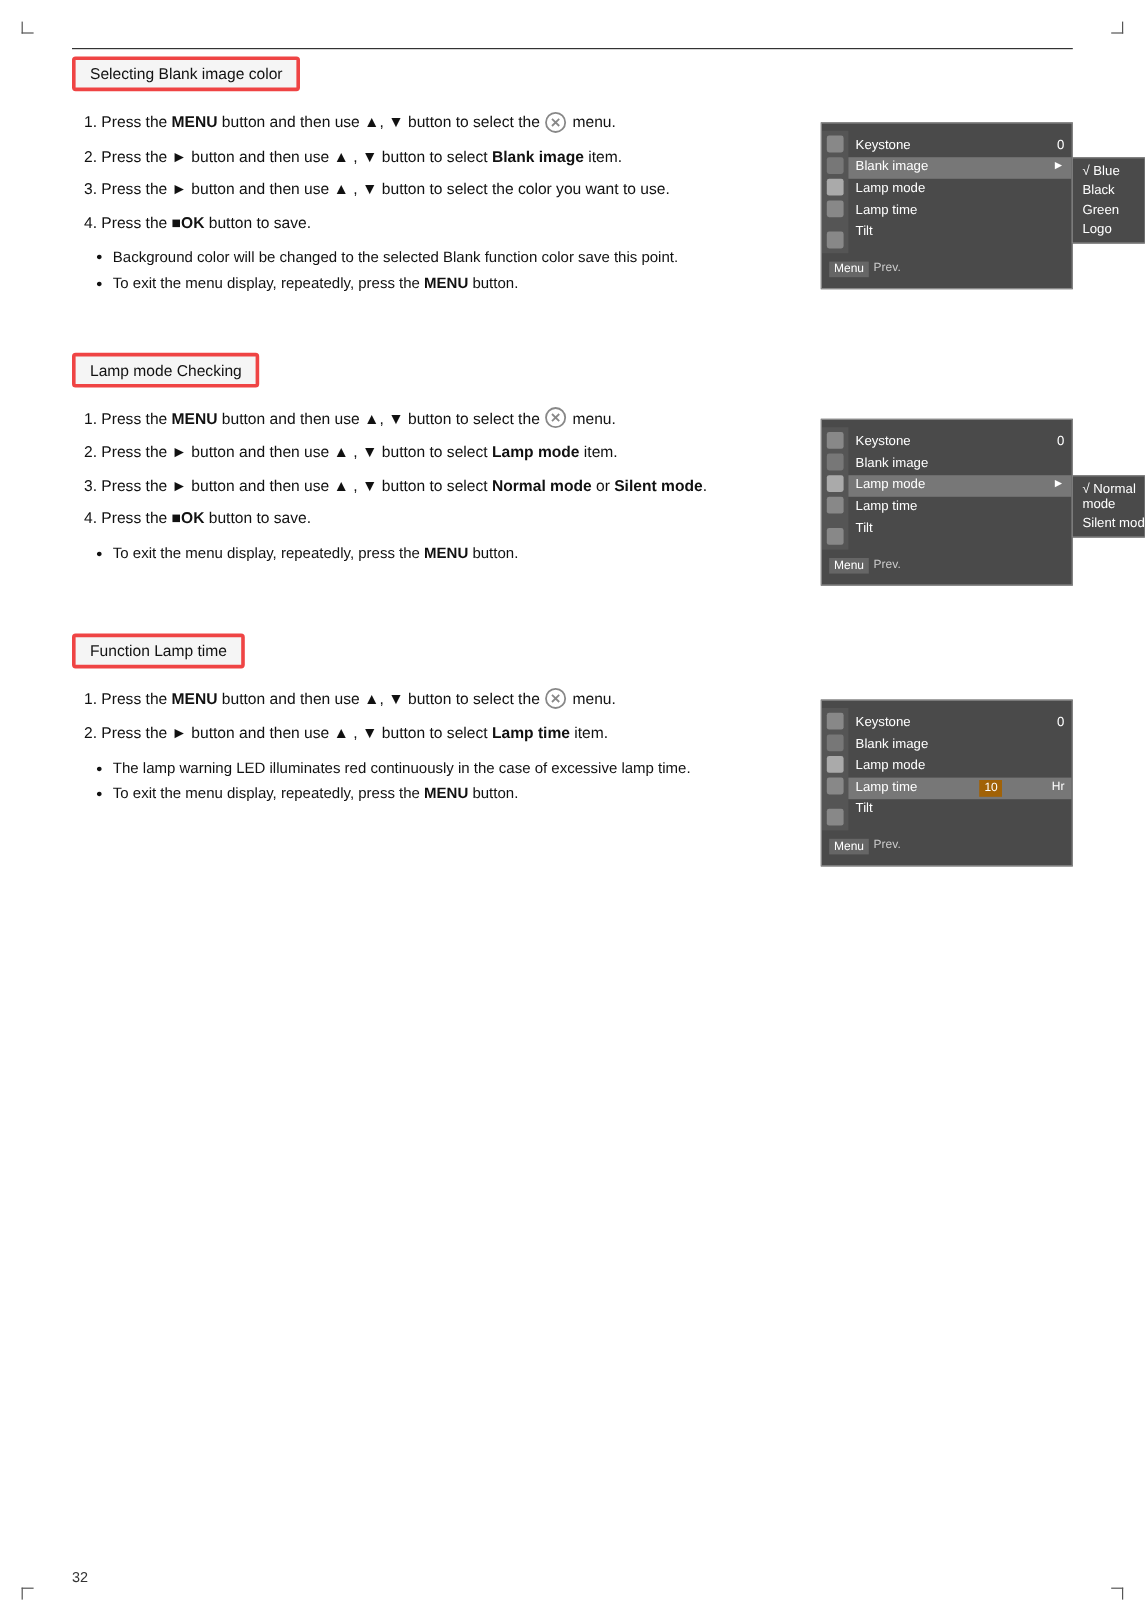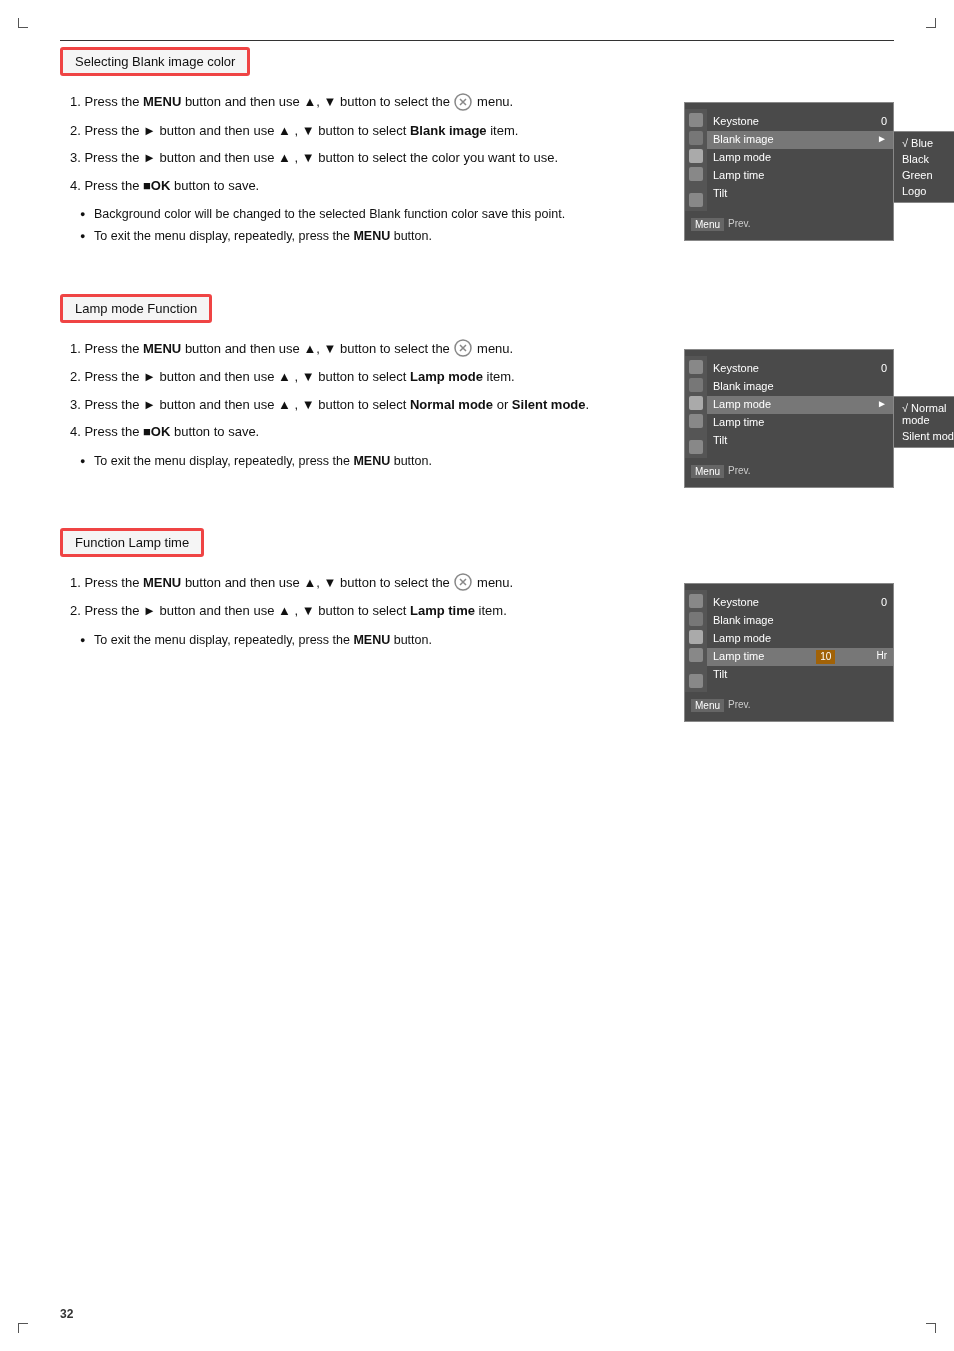--- a/index.html
+++ b/index.html
@@ -150,21 +150,20 @@
       font-size: 10px;
     }
 
     
     .page-number {
       position: absolute;
       bottom: 30px;
       left: 60px;
       font-size: 12px;
       color: #333;
-      font-weight: bold;
     }
 
     .wrench-icon {
       display: inline-block;
       width: 20px;
       height: 20px;
       vertical-align: middle;
       position: relative;
       top: -1px;
     }
@@ -244,21 +243,21 @@
         </div>
         <div class="menu-footer">
           <span class="mf-menu">Menu</span>
           <span>Prev.</span>
         </div>
       </div>
     </div>
   </div>
 
   <div class="section-block">
-    <div class="section-title-box">Lamp mode Function</div>
+    <div class="section-title-box">Lamp mode Checking</div>
     <div class="section-inner">
       <div class="section-text">
         <ol class="step-list">
           <li>
             1. Press the <strong>MENU</strong> button and then use ▲, ▼ button to select the
             <svg class="wrench-icon" viewBox="0 0 20 20">
               <circle cx="10" cy="10" r="8" fill="none" stroke="#888" stroke-width="1.5"></circle>
               <path d="M7 7 L13 13 M13 7 L7 13" stroke="#888" stroke-width="1.5"></path>
             </svg>
             menu.
@@ -323,20 +322,21 @@
             1. Press the <strong>MENU</strong> button and then use ▲, ▼ button to select the
             <svg class="wrench-icon" viewBox="0 0 20 20">
               <circle cx="10" cy="10" r="8" fill="none" stroke="#888" stroke-width="1.5"></circle>
               <path d="M7 7 L13 13 M13 7 L7 13" stroke="#888" stroke-width="1.5"></path>
             </svg>
             menu.
           </li>
           <li>2. Press the ► button and then use ▲ , ▼ button to select <strong>Lamp time</strong> item.</li>
         </ol>
         <ul class="bullet-list">
+          <li>The lamp warning LED illuminates red continuously in the case of excessive lamp time.</li>
           <li>To exit the menu display, repeatedly, press the <strong>MENU</strong> button.</li>
         </ul>
       </div>
 
       <div class="menu-mockup" style="position:relative;">
         <div style="display:flex;">
           <div style="width:22px; background:#555; padding:4px 3px; display:flex; flex-direction:column; gap:4px; align-items:center;">
             <div style="width:14px;height:14px;background:#888;border-radius:2px;"></div>
             <div style="width:14px;height:14px;background:#777;border-radius:2px;"></div>
             <div style="width:14px;height:14px;background:#aaa;border-radius:2px;"></div>

